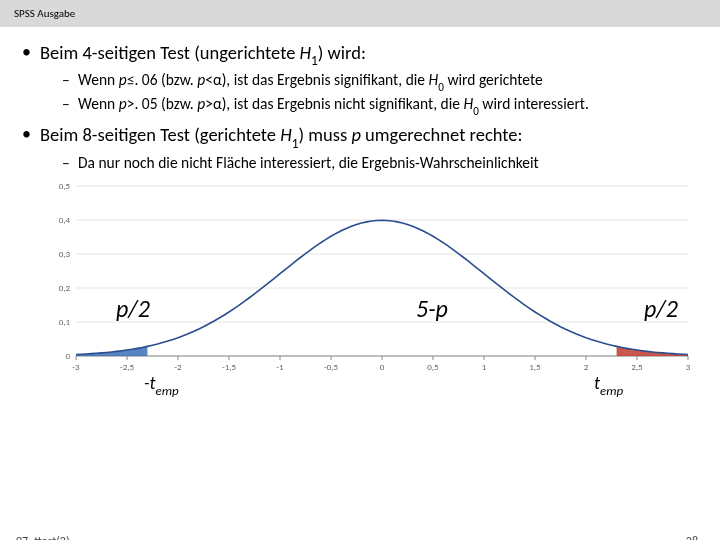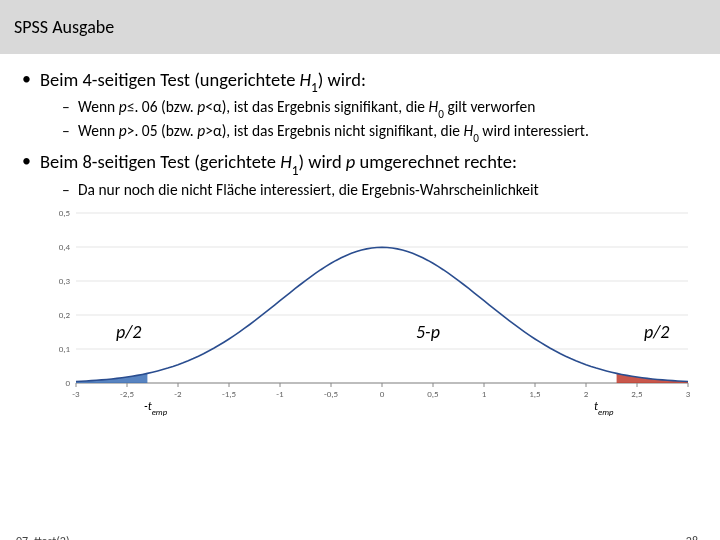--- a/index.html
+++ b/index.html
@@ -1,34 +1,34 @@
 <!DOCTYPE html>
 <html><head>
 <meta charset="utf-8">
 <style>
   * { box-sizing: border-box; margin: 0; padding: 0; }
   html, body { width: 720px; height: 540px; font-family: Calibri, Arial, sans-serif; background: #fff; color: #000; }
-  .header { background: #d9d9d9; padding: 16px 14px; font-size: 18px; }
+  .header { background: #d9d9d9; padding: 7px 14px; font-size: 11px; }
   .content { padding: 14px 22px 0 22px; }
   ul.top { list-style: none; }
   ul.top > li { margin-bottom: 4px; }
   .bullet-row { display: flex; align-items: flex-start; }
   .bullet-dot { width: 18px; flex: 0 0 18px; font-size: 18px; line-height: 1.25; }
   .bullet-text { font-size: 18.5px; line-height: 1.25; text-align: justify; text-justify: inter-word; flex: 1; }
   ul.sub { list-style: none; margin: 2px 0 6px 40px; }
   ul.sub > li { display: flex; align-items: flex-start; font-size: 15.5px; line-height: 1.25; margin-bottom: 1px; }
   .dash { width: 16px; flex: 0 0 16px; }
   .subtext { flex: 1; }
   .ital { font-style: italic; }
   .subn { font-size: 0.72em; vertical-align: sub; position: relative; top: 0.12em; }
 
   .chartwrap { position: relative; width: 660px; height: 218px; margin: 0 0 0 14px; }
   svg.chart { position: absolute; left: 0; top: 0; }
-  .ann { position: absolute; font-style: italic; font-size: 18px; }
-  .ann.small { font-size: 12px; font-style: italic; }
+  .ann { position: absolute; font-style: italic; font-size: 24px; }
+  .ann.small { font-size: 18px; font-style: italic; }
 
   .footer { position: absolute; left: 0; bottom: 6px; width: 720px; font-size: 12px; color: #444; }
   .foot-left { position: absolute; left: 16px; }
   .foot-right { position: absolute; right: 22px; }
 </style>
 </head>
 <body>
 
 <div class="header">
   <span>SPSS Ausgabe</span>
@@ -40,36 +40,36 @@
       <div class="bullet-row">
         <span class="bullet-dot">•</span>
         <span class="bullet-text">
           <span>Beim 4-seitigen Test (ungerichtete </span><span class="ital">H</span><span class="subn">1</span><span>) wird:</span>
         </span>
       </div>
       <ul class="sub">
         <li>
           <span class="dash">–</span>
           <span class="subtext">
-            <span>Wenn </span><span class="ital">p</span><span>≤. 06 (bzw. </span><span class="ital">p</span><span>&lt;α), ist das Ergebnis signifikant, die </span><span class="ital">H</span><span class="subn">0</span><span> gilt verworfen</span>
+            <span>Wenn </span><span class="ital">p</span><span>≤. 06 (bzw. </span><span class="ital">p</span><span>&lt;α), ist das Ergebnis signifikant, die </span><span class="ital">H</span><span class="subn">0</span><span> wird gerichtete</span>
           </span>
         </li>
         <li>
           <span class="dash">–</span>
           <span class="subtext">
             <span>Wenn </span><span class="ital">p</span><span>&gt;. 05 (bzw. </span><span class="ital">p</span><span>&gt;α), ist das Ergebnis nicht signifikant, die </span><span class="ital">H</span><span class="subn">0</span><span> wird interessiert.</span>
           </span>
         </li>
       </ul>
     </li>
     <li>
       <div class="bullet-row">
         <span class="bullet-dot">•</span>
         <span class="bullet-text" style="text-align:justify;">
-          <span>Beim 8-seitigen Test (gerichtete </span><span class="ital">H</span><span class="subn">1</span><span>) wird </span><span class="ital">p</span><span> umgerechnet rechte:</span>
+          <span>Beim 8-seitigen Test (gerichtete </span><span class="ital">H</span><span class="subn">1</span><span>) muss </span><span class="ital">p</span><span> umgerechnet rechte:</span>
         </span>
       </div>
       <ul class="sub">
         <li>
           <span class="dash">–</span>
           <span class="subtext">Da nur noch die nicht Fläche interessiert, die Ergebnis-Wahrscheinlichkeit</span>
         </li>
       </ul>
     </li>
   </ul>

